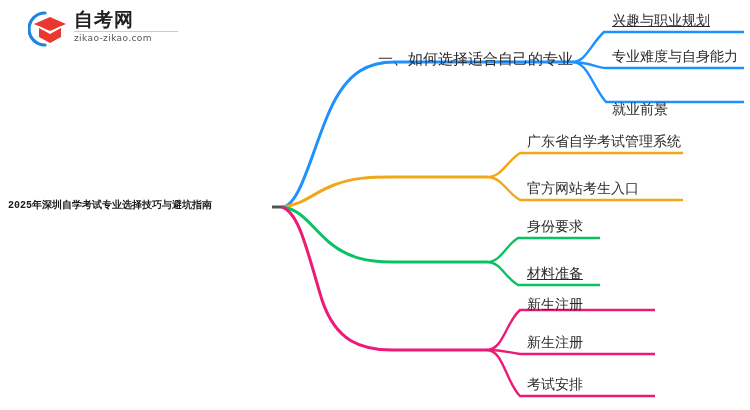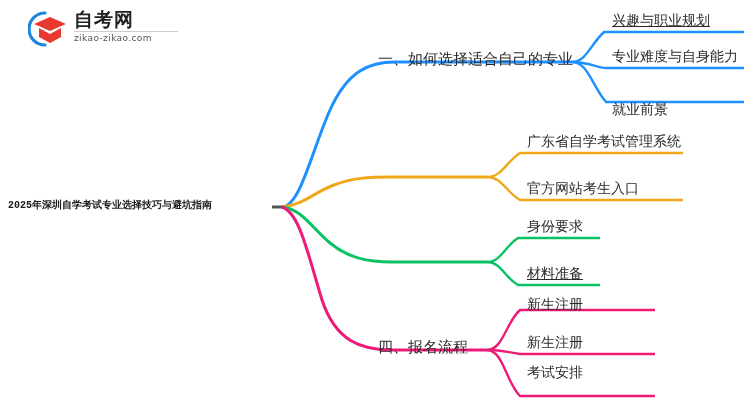--- a/index.html
+++ b/index.html
@@ -159,18 +159,17 @@
   <div class="node-text leaf-label" style="left:612px; top:12px;text-decoration:underline;">兴趣与职业规划</div>
   <div class="node-text leaf-label" style="left:612px; top:48px;">专业难度与自身能力</div>
   <div class="node-text leaf-label" style="left:612px; top:82px;margin-top:19px;">就业前景</div>
 
   <div class="node-text leaf-label" style="left:527px; top:133px;">广东省自学考试管理系统</div>
   <div class="node-text leaf-label" style="left:527px; top:180px;font-family:Liberation Mono, monospace;">官方网站考生入口</div>
 
   <div class="node-text leaf-label" style="left:527px; top:218px;text-align:right;">身份要求</div>
   <div class="node-text leaf-label" style="left:527px; top:265px;text-decoration:underline;">材料准备</div>
 
-  <div class="node-text branch-label" style="left:378px; top:338px;">四、报名流程</div>
   <div class="node-text leaf-label" style="left:527px; top:296px;">新生注册</div>
   <div class="node-text leaf-label" style="left:527px; top:334px;">新生注册</div>
-  <div class="node-text leaf-label" style="left:527px; top:364px;">考试安排</div>
+  <div class="node-text leaf-label" style="left:527px; top:376px;">考试安排</div>
 
 </div>
 
 </body></html>

